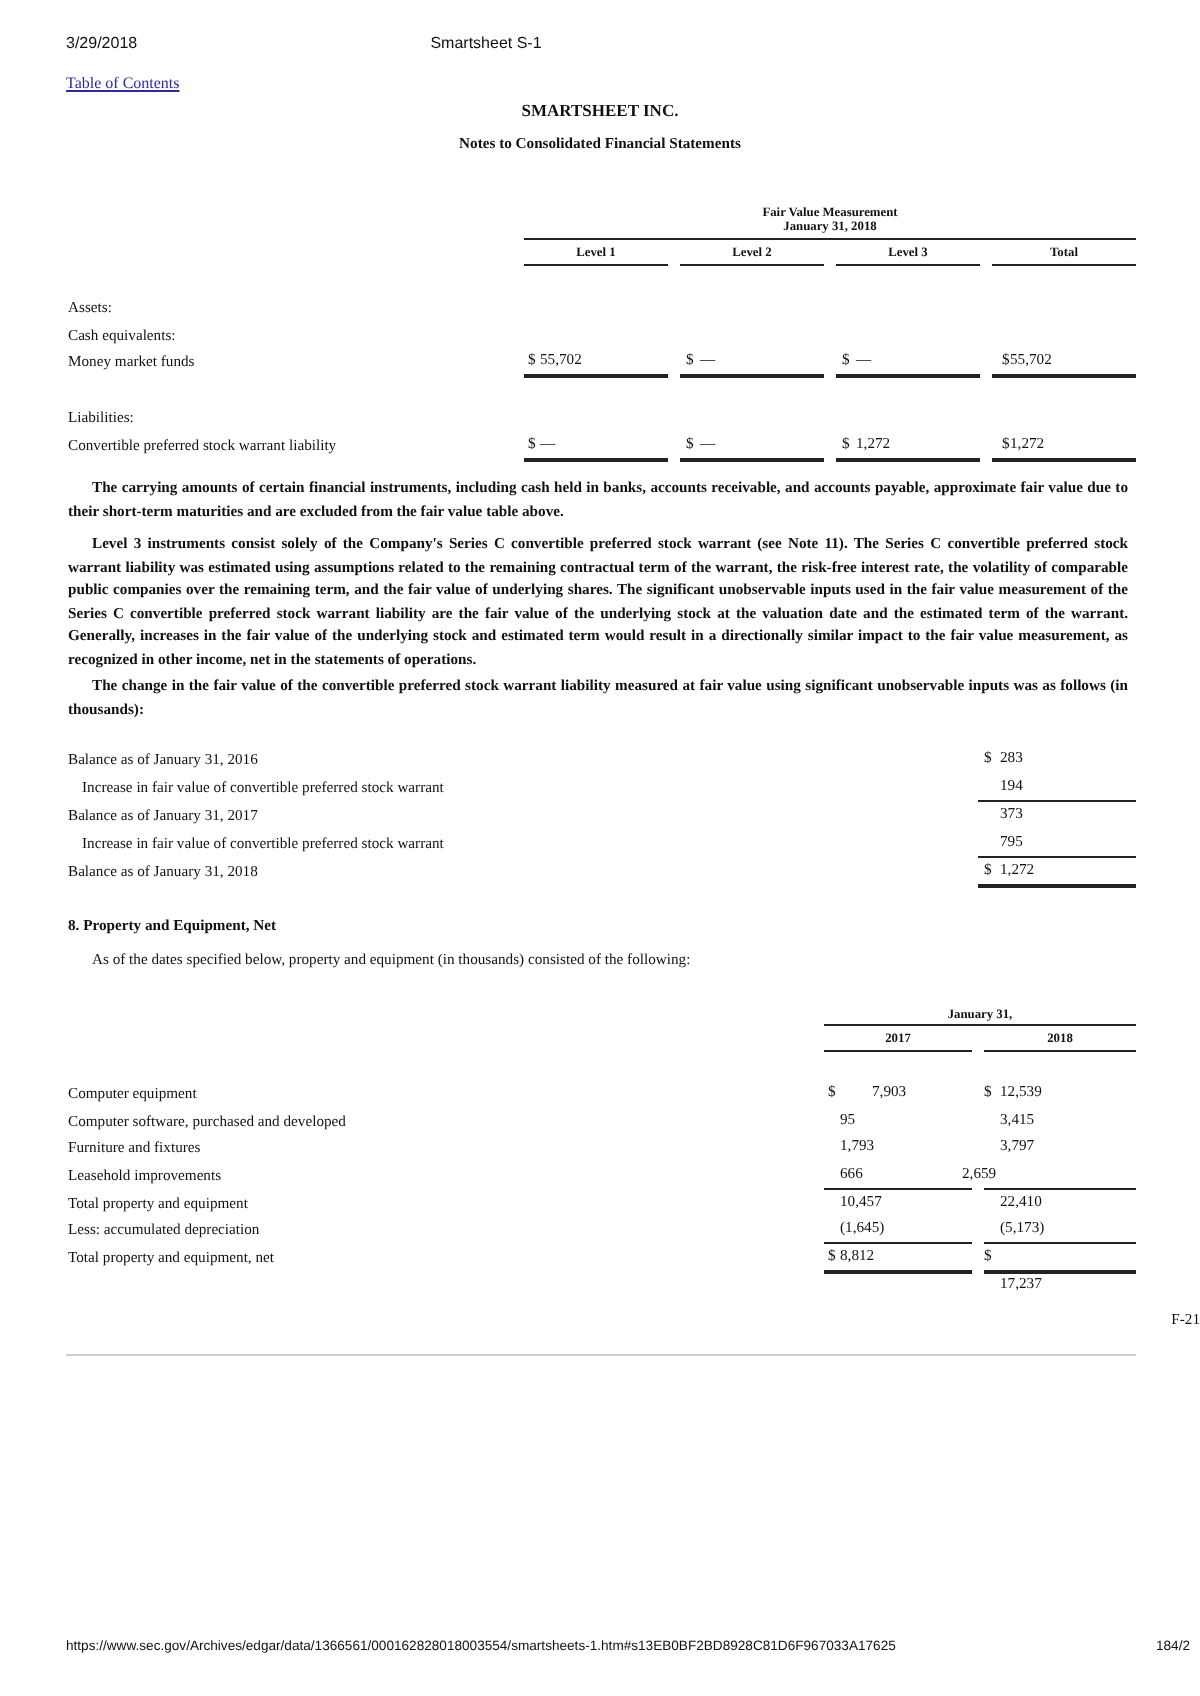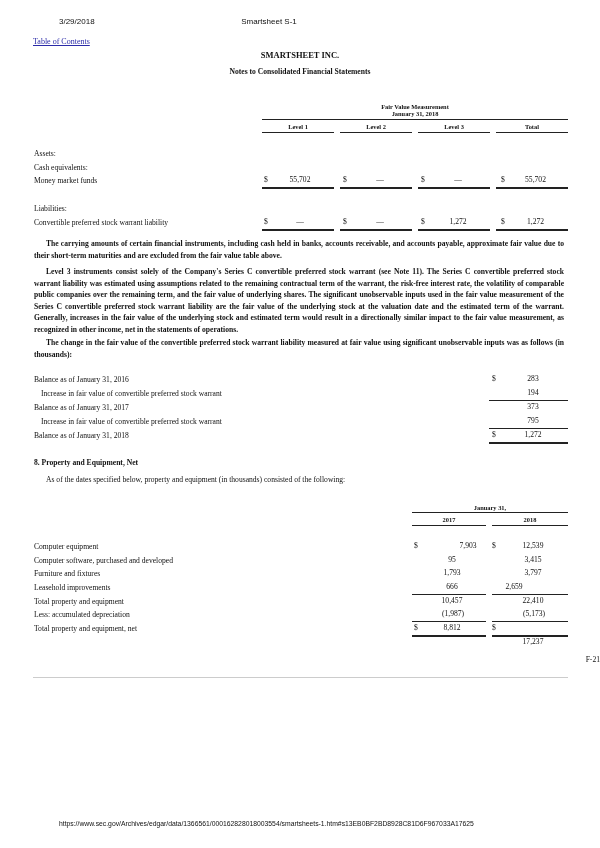--- a/index.html
+++ b/index.html
@@ -1,28 +1,28 @@
 <!DOCTYPE html>
 <html><head>
 <meta charset="utf-8">
 <style>
   html, body { margin: 0; padding: 0; background: #ffffff; }
   body { width: 600px; height: 848px; position: relative; overflow: hidden; color: #111; }
   .abs { position: absolute; }
-  .sans { font-family: "Liberation Sans", sans-serif; margin-left: 26px; }
+  .sans { font-family: "Liberation Sans", sans-serif; }
   .serif { font-family: "Liberation Serif", serif; }
   .hdr { font-size: 8px; top: 17px; }
   .toc { left: 33px; top: 37px; font-size: 8px; color: #2a2aa8; text-decoration: underline; cursor: pointer; }
   .title { left: 0; width: 600px; text-align: center; font-weight: bold; font-size: 8.5px; }
   .bold { font-weight: bold; }
   .txt { font-size: 7.6px; line-height: 11.2px; }
   .para { left: 34px; width: 530px; font-size: 7.6px; line-height: 11.6px; text-align: justify; font-weight: bold; }
   .para .ind { display: inline-block; width: 12px; }
   .rule { position: absolute; background: #222; }
-  .num { position: absolute; font-size: 7.6px; text-align: center; }
+  .num { position: absolute; font-size: 7.6px; text-align: left; }
   .dollar { position: absolute; font-size: 7.6px; }
   .colhead { position: absolute; font-size: 6.4px; font-weight: bold; text-align: center; }
   .footrule { position: absolute; left: 33px; width: 535px; top: 677px; height: 1px; background: #ccc; }
 </style>
 </head>
 <body>
 
 <div class="abs sans hdr" style="left:33px;">3/29/2018</div>
 <div class="abs sans hdr" style="left:0;width:486px;text-align:center;">Smartsheet S-1</div>
 
@@ -135,21 +135,21 @@
   <span class="num serif" style="left:420px;width:64px;top:582px;">666</span>
   <span class="num serif" style="left:481px;width:66px;top:582px;font-family:Liberation Serif, serif;">2,659</span>
   <div class="rule" style="left:412px;width:74px;top:594px;height:1px;"></div>
   <div class="rule" style="left:492px;width:76px;top:594px;height:1px;"></div>
 
   <div class="abs serif txt" style="left:34px;top:596px;">Total property and equipment</div>
   <span class="num serif" style="left:420px;width:64px;top:596px;">10,457</span>
   <span class="num serif" style="left:500px;width:66px;top:596px;">22,410</span>
 
   <div class="abs serif txt" style="left:34px;top:609px;">Less: accumulated depreciation</div>
-  <span class="num serif" style="left:420px;width:66px;top:609px;">(1,987)</span>
+  <span class="num serif" style="left:420px;width:66px;top:609px;">(1,645)</span>
   <span class="num serif" style="left:500px;width:68px;top:609px;">(5,173)</span>
   <div class="rule" style="left:412px;width:74px;top:621px;height:1px;"></div>
   <div class="rule" style="left:492px;width:76px;top:621px;height:1px;"></div>
 
   <div class="abs serif txt" style="left:34px;top:623px;">Total property and equipment, net</div>
   <span class="dollar serif" style="left:414px;top:623px;">$</span>
   <span class="num serif" style="left:420px;width:64px;top:623px;">8,812</span>
   <span class="dollar serif" style="left:492px;top:623px;">$</span>
   <span class="num serif" style="left:500px;width:66px;top:623px;margin-top:14px;">17,237</span>
   <div class="rule" style="left:412px;width:74px;top:635px;height:2px;"></div>

